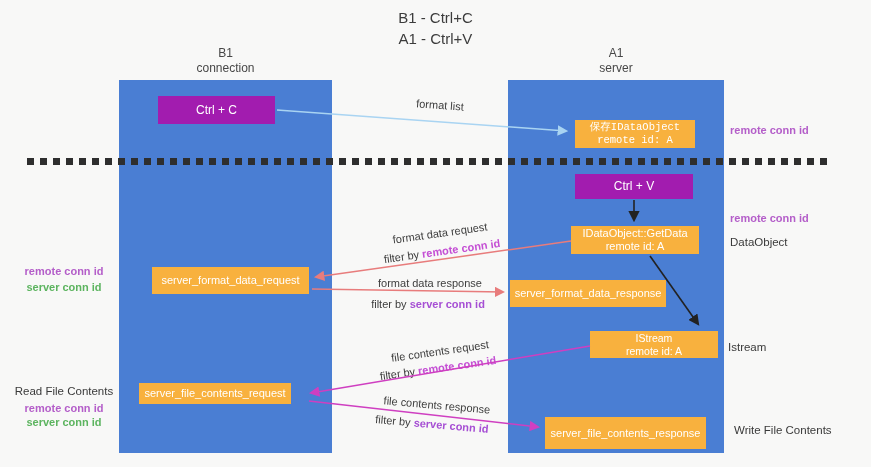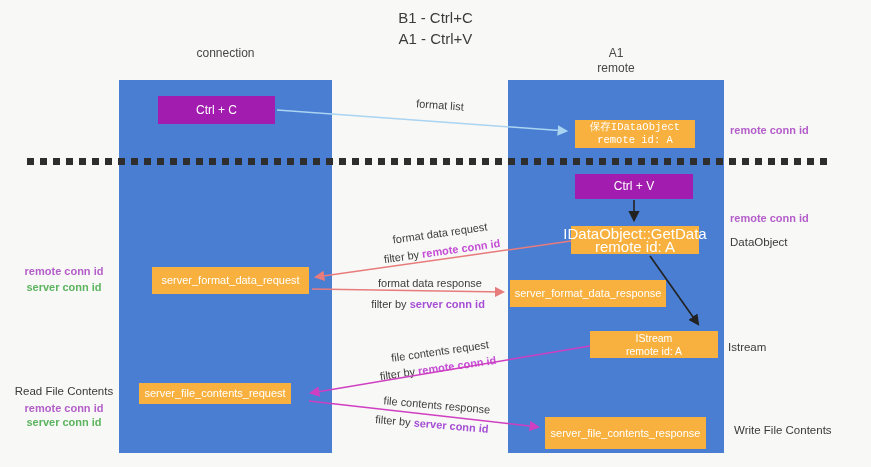--- a/index.html
+++ b/index.html
@@ -28,21 +28,21 @@
   .node{
     position:absolute; z-index:4; display:flex; flex-direction:column;
     align-items:center; justify-content:center;
     color:#ffffff; text-align:center; font-size:11px; line-height:13px;
   }
   .green{ background:#a21caf; font-size:12px; }
   .orange{ background:#f8b13e; }
   .n-ctrl-c{ left:158px; top:96px;  width:117px; height:28px; }
   .n-keep  { left:575px; top:120px; width:120px; height:28px; font-size:10.5px;font-family:Liberation Mono, monospace;}
   .n-ctrl-v{ left:575px; top:174px; width:118px; height:25px; }
-  .n-getdata{left:571px; top:226px; width:128px; height:28px; font-size:15px;}
+  .n-getdata{left:571px; top:226px; width:128px; height:28px; font-size:11px;}
   .n-fmtreq{ left:152px; top:267px; width:157px; height:27px; }
   .n-fmtresp{left:510px; top:280px; width:156px; height:27px; }
   .n-istream{left:590px; top:331px; width:128px; height:27px; font-size:10.5px;}
   .n-filereq{left:139px; top:383px; width:152px; height:21px; }
   .n-fileresp{left:545px;top:417px; width:161px; height:32px; }
   .slabel{ position:absolute; font-size:11.5px; color:#3a3a3a; white-space:nowrap; z-index:6;}
   .purple{ color:#b45ec9; font-weight:bold; font-size:11px; }
   .greent{ color:#5cb45f; font-weight:bold; font-size:11px; }
   .leftcol{ left:14px; width:100px; text-align:center; }
   .flabel{
@@ -60,25 +60,26 @@
 <body>
 
 <div class="stage">
 
   <div class="title">
     <div>B1 - Ctrl+C</div>
     <div>A1 - Ctrl+V</div>
   </div>
 
   <div class="lane-header hdr-b1">
+    <div>B1</div>
     <div>connection</div>
   </div>
   <div class="lane-header hdr-a1">
     <div>A1</div>
-    <div>remote</div>
+    <div>server</div>
   </div>
 
   <div class="lane lane-b1"></div>
   <div class="lane lane-a1"></div>
 
   <div class="dashed"></div>
 
   <div class="node green n-ctrl-c">
     <span>Ctrl + C</span>
   </div>

